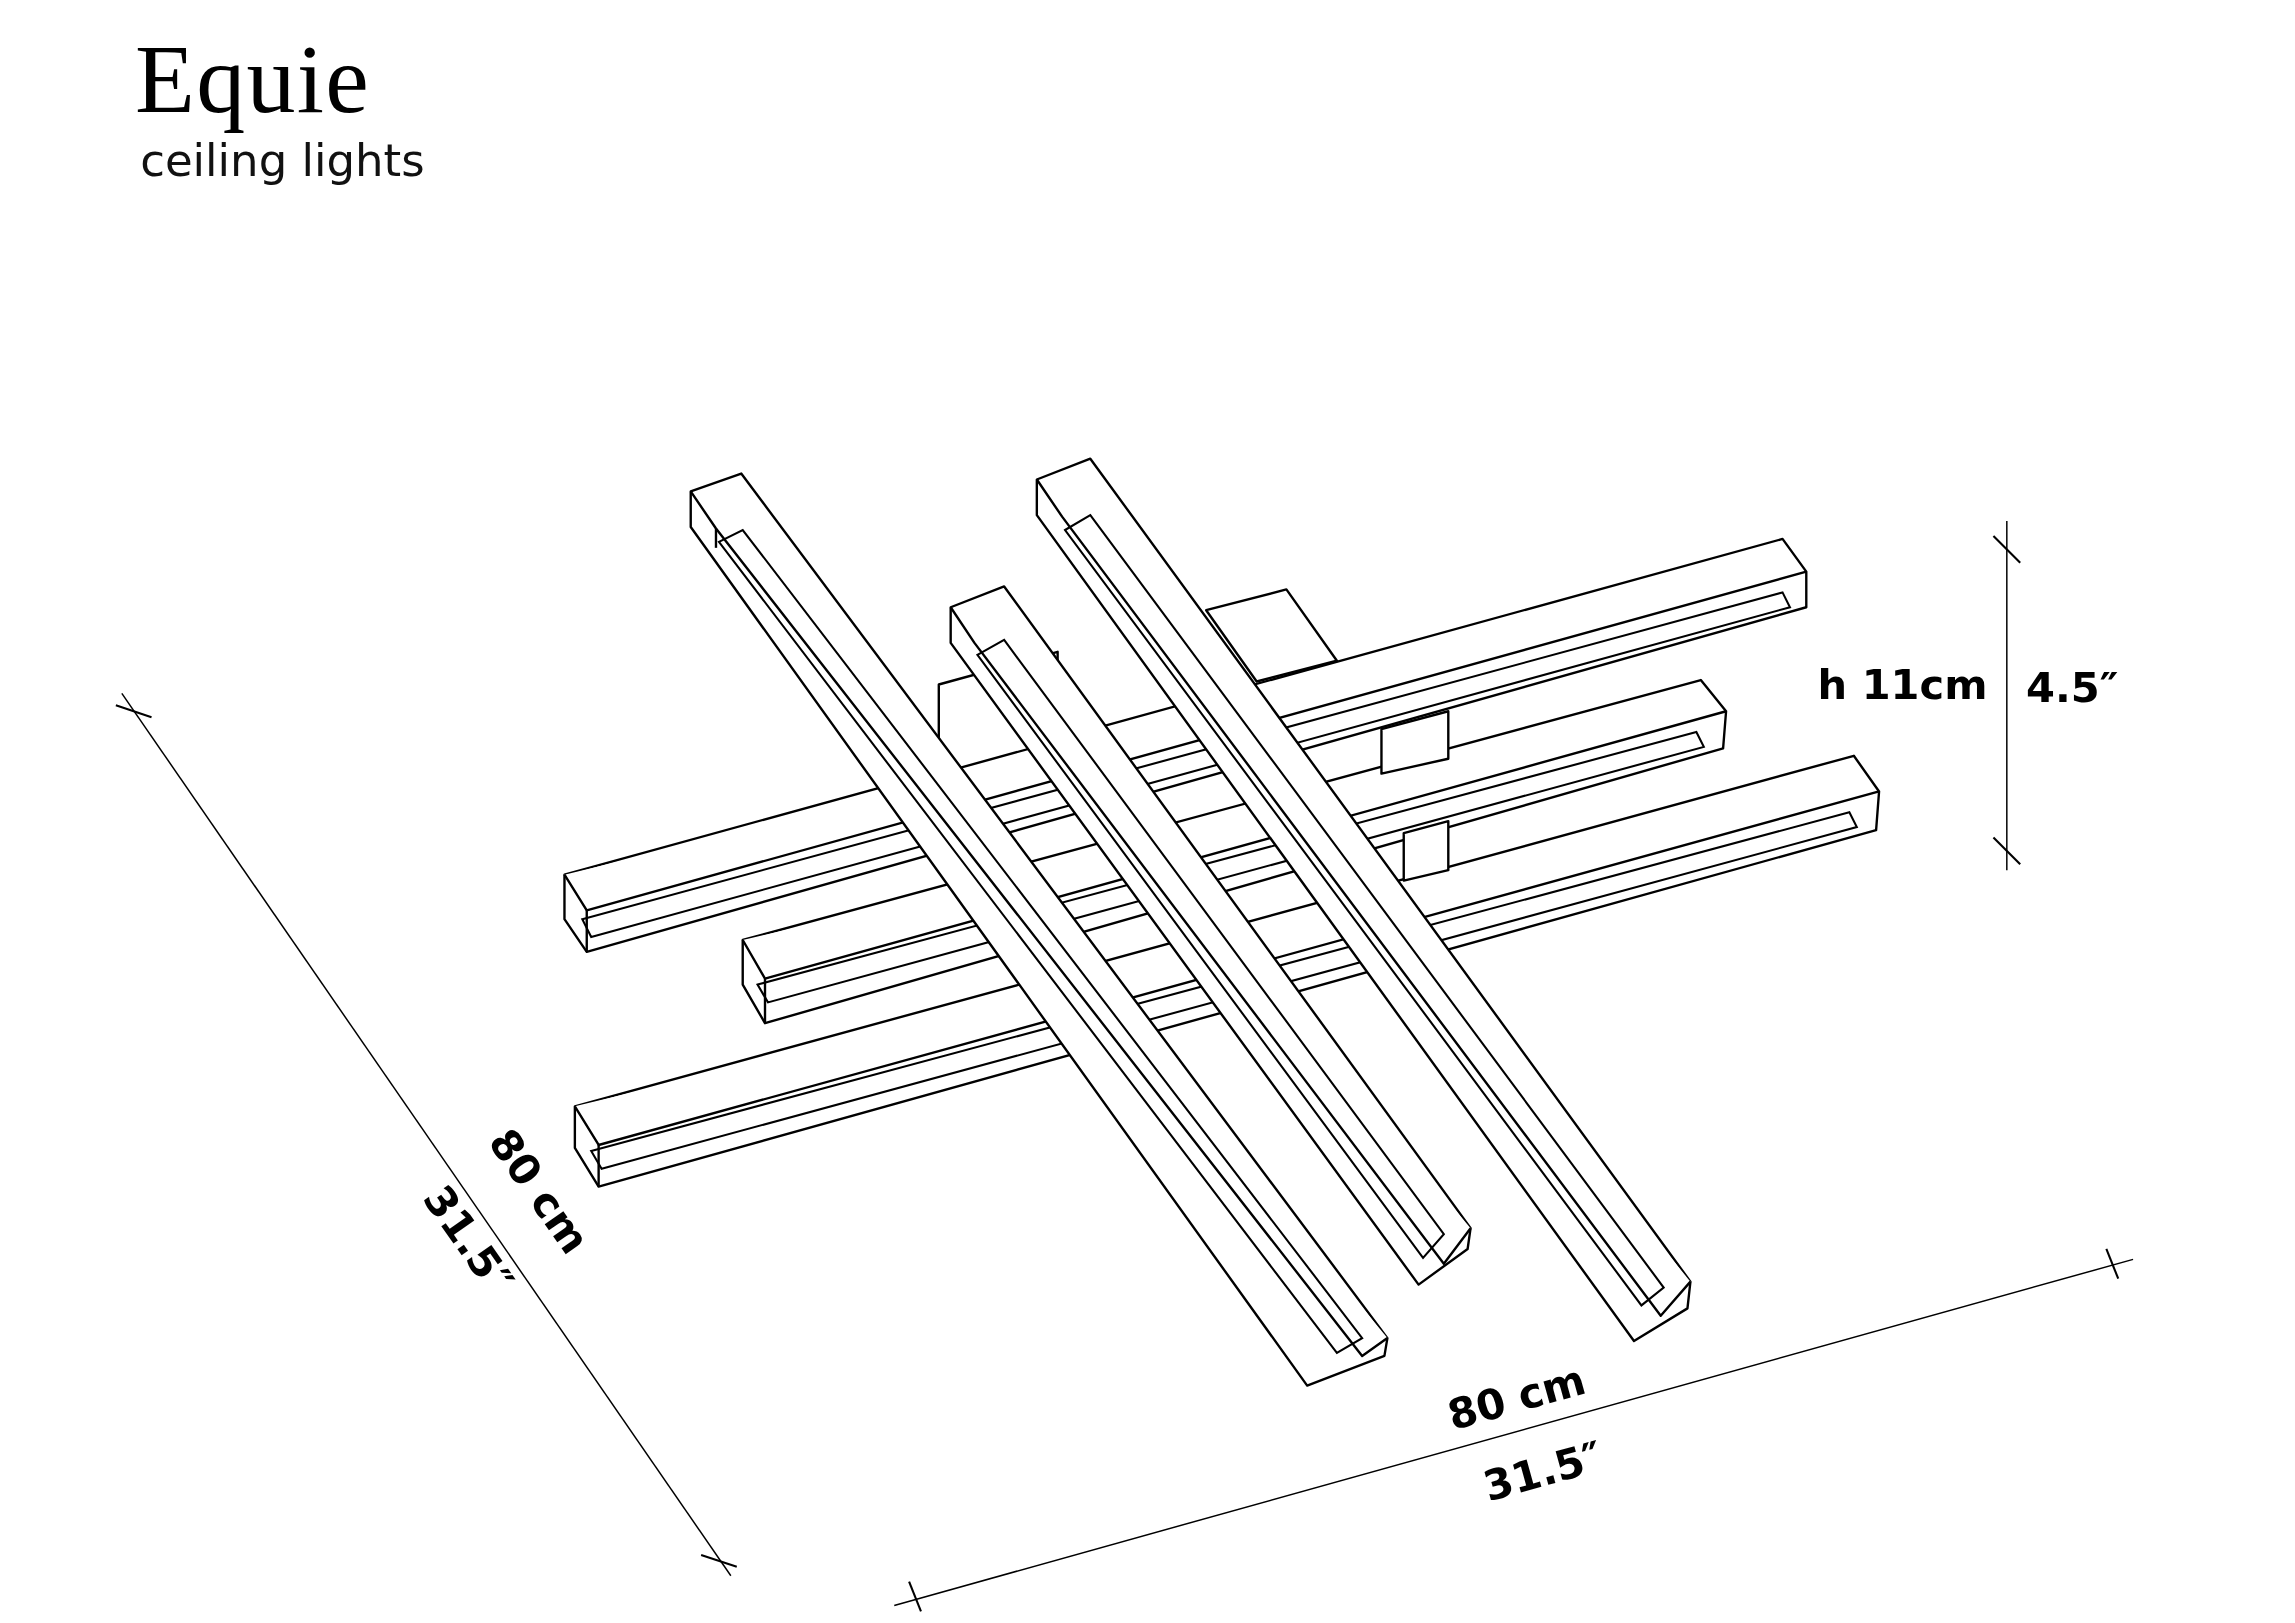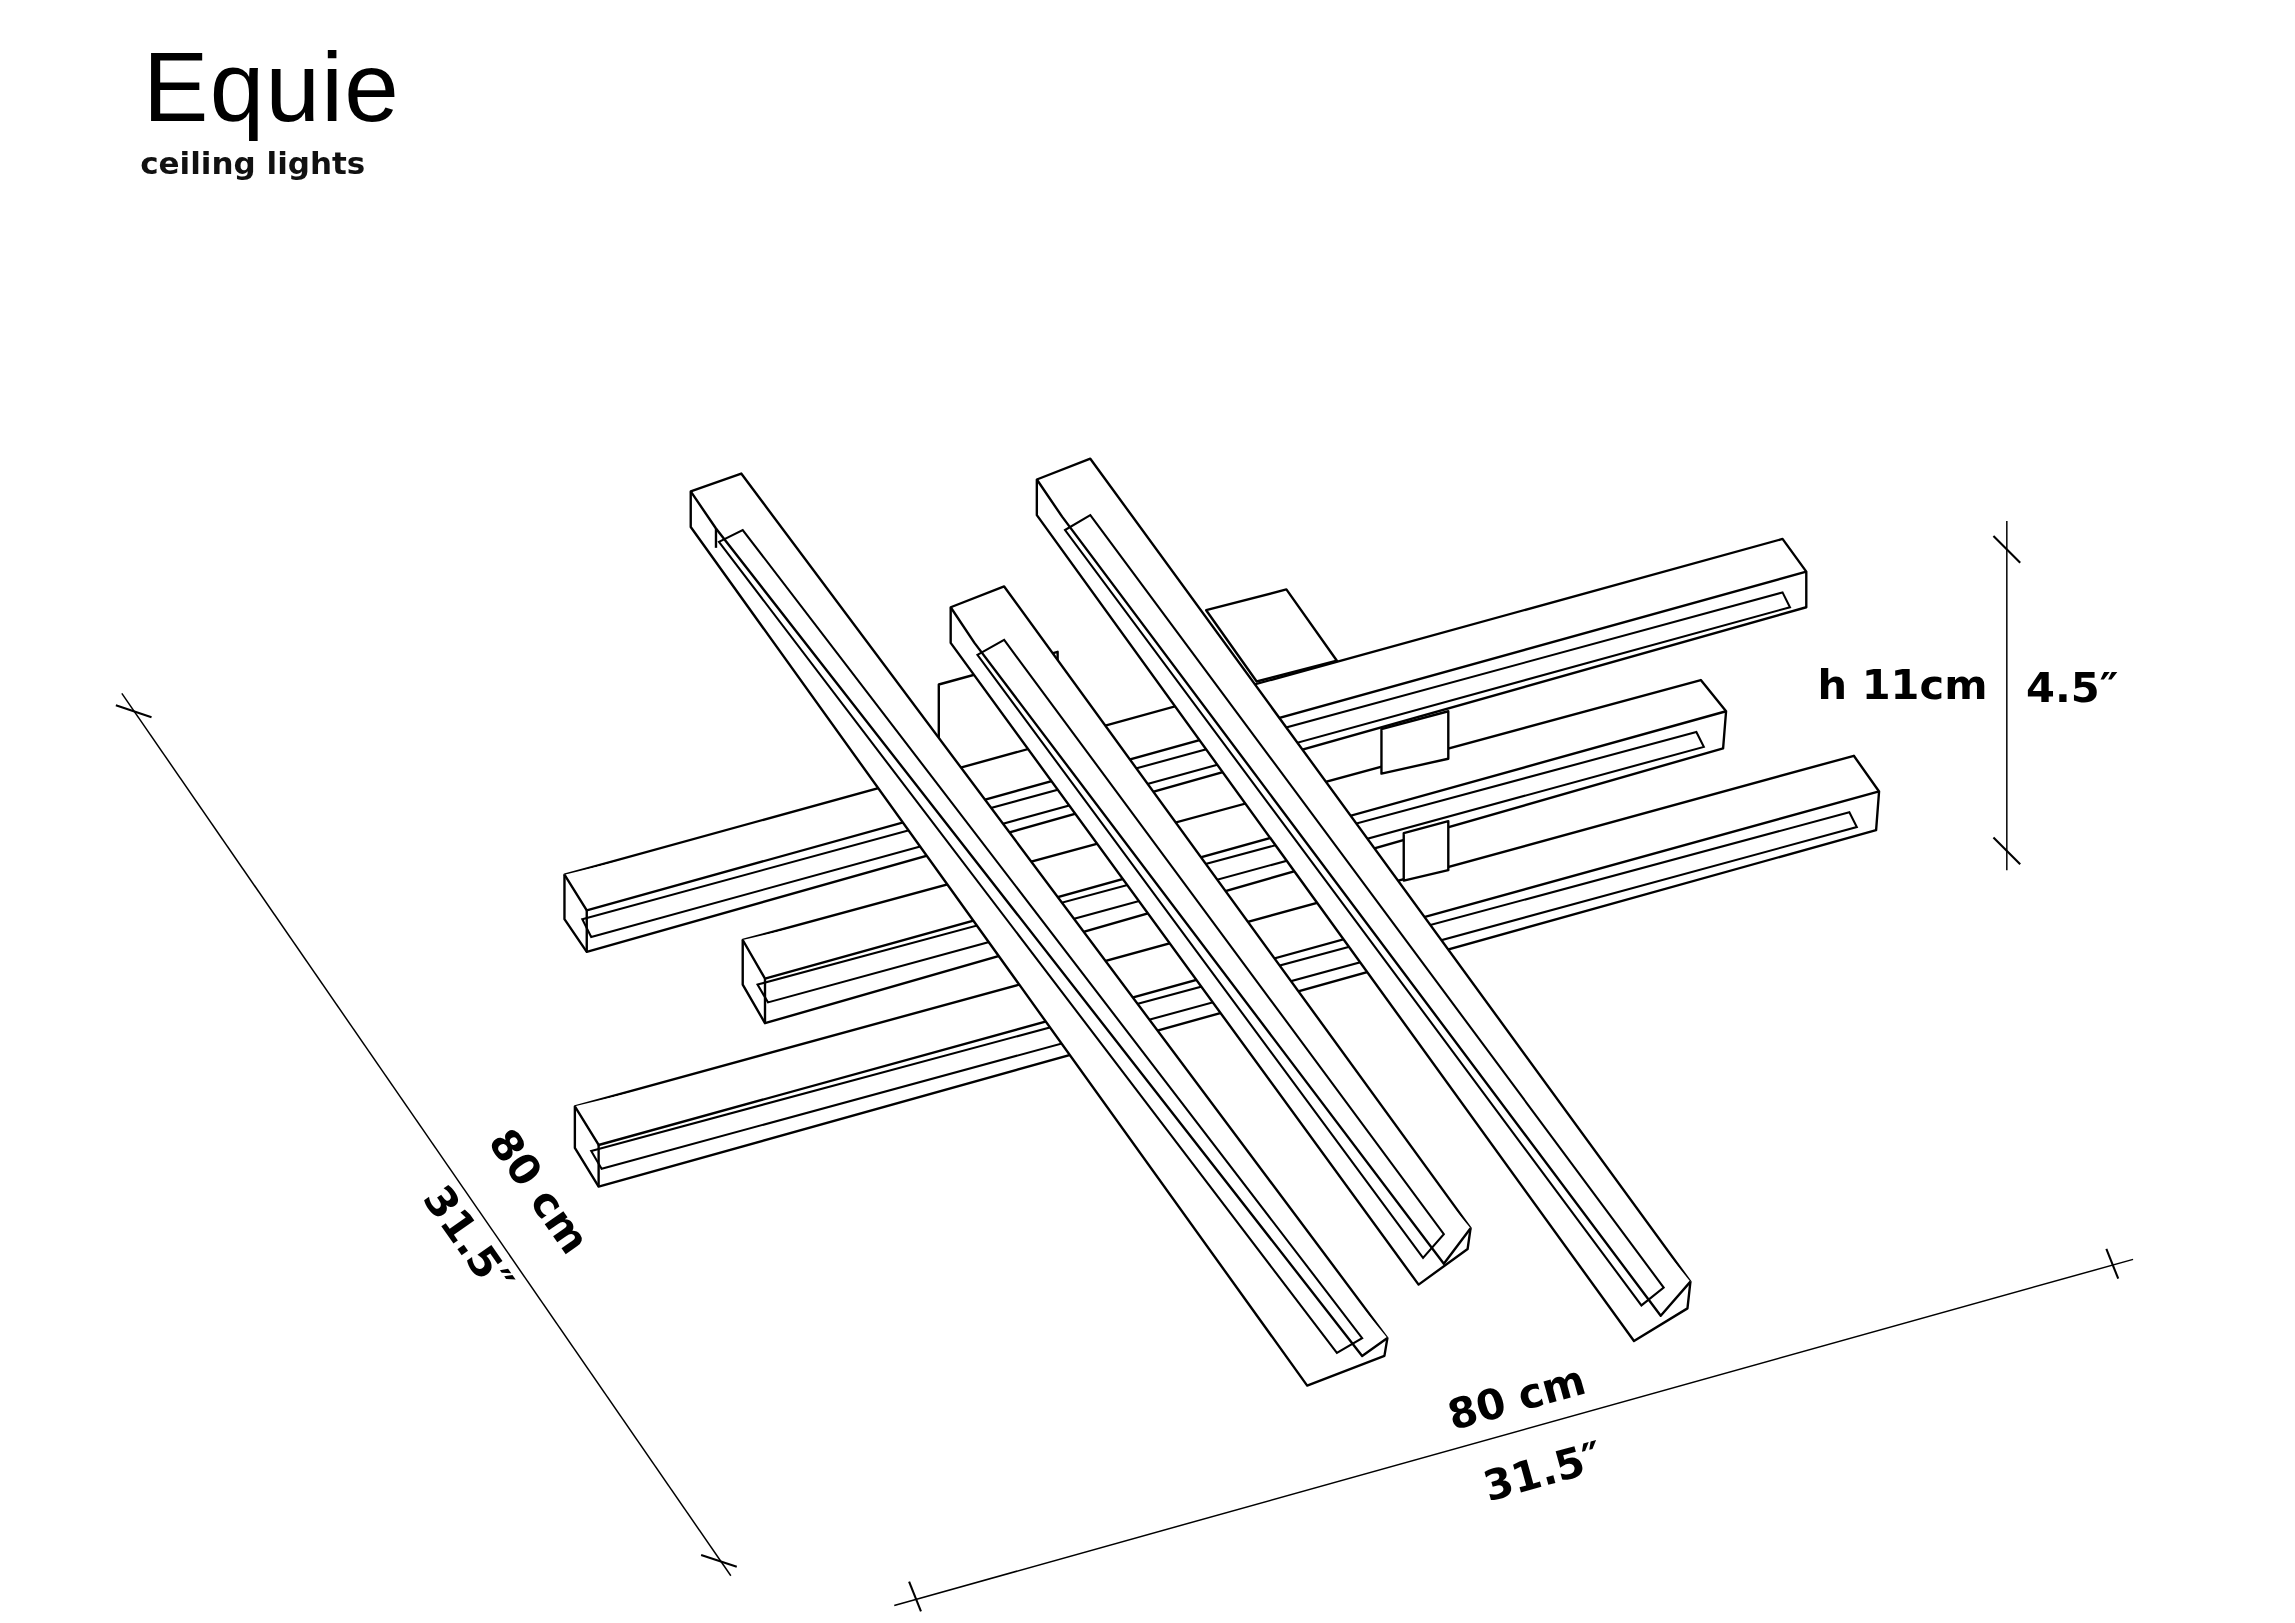--- a/index.html
+++ b/index.html
@@ -1,19 +1,19 @@
 <!DOCTYPE html>
 <html style="font-size:10.5px"><head>
 <meta charset="utf-8">
 <style>
   html, body { margin:0; padding:0; background:#ffffff; }
   body { width:2295px; height:1623px; position:relative; overflow:hidden; font-family:"DejaVu Sans", sans-serif; }
   .header { position:absolute; left:131px; top:26px; }
-  .title { font-family:Liberation Sans, sans-serif; font-size:98px; font-weight:500; color:#000; letter-spacing:1.3px; line-height:1; margin:12px; }
-  .subtitle { font-family:"DejaVu Sans", sans-serif; font-size:31px; font-weight:700; color:#111; margin-top:10px; margin-left:9.2px; line-height:1; }
+  .title { font-family:Liberation Serif, serif; font-size:98px; font-weight:500; color:#000; letter-spacing:1.3px; line-height:1; margin:4px; }
+  .subtitle { font-family:"DejaVu Sans", sans-serif; font-size:45px; font-weight:400; color:#111; margin-top:10px; margin-left:9.2px; line-height:1; }
   svg.drawing { position:absolute; left:0; top:0; width:2295px; height:1623px; }
   .bar { fill:#fff; stroke:#000; stroke-width:1.6; stroke-linejoin:round; }
   .inner { fill:none; stroke:#000; stroke-width:1.4; }
   .dim { stroke:#000; stroke-width:1; fill:none; }
   .tick { stroke:#000; stroke-width:1.4; }
   .dimtext { font-family:"DejaVu Sans", sans-serif; font-weight:bold; font-size:28px; fill:#000; }
 </style>
 </head>
 <body>
 

